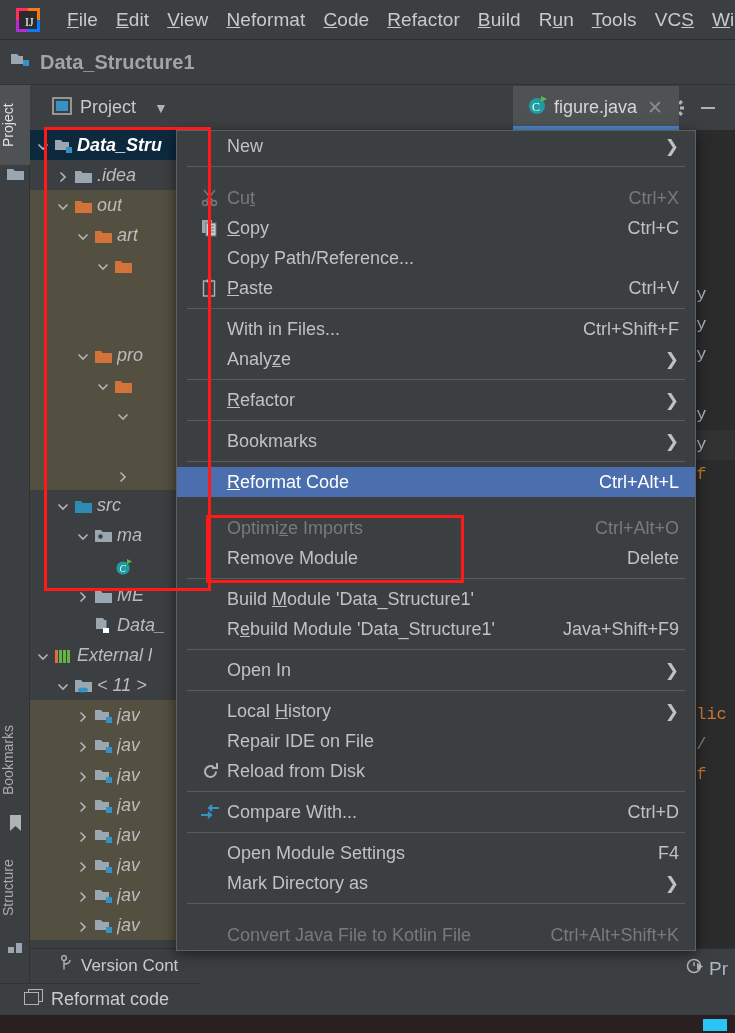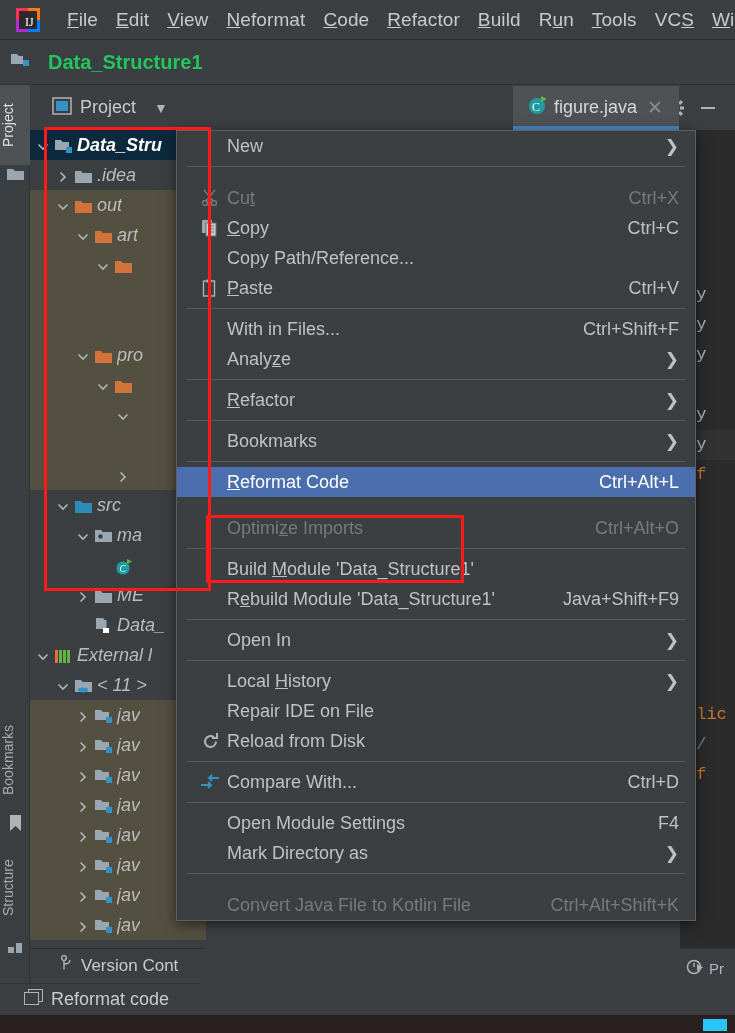--- a/index.html
+++ b/index.html
@@ -23,21 +23,21 @@
     line-height:40px; letter-spacing:0.1px;
   }
   .menubar-item u { text-decoration:underline; }
 
   
   .projbar {
     position:absolute; left:0; top:40px; width:735px; height:45px;
     background:#3c3f41; display:flex; align-items:center;
     border-bottom:1px solid #323232;
   }
-  .projbar .pname { color:#22c55e; font-size:20px; font-weight:bold; margin-left:18px; }
+  .projbar .pname { color:#a3a3a3; font-size:20px; font-weight:bold; margin-left:10px; }
 
   
   .leftstrip {
     position:absolute; left:0; top:85px; width:30px; height:948px;
     background:#3c3f41; border-right:1px solid #323232;
   }
   .vtab {
     position:absolute; left:0; width:30px;
     writing-mode: vertical-rl; transform: rotate(180deg);
     color:#a9abad; font-size:14px; text-align:center; white-space:nowrap;
@@ -95,21 +95,21 @@
     position:absolute; left:680px; top:130px; width:55px; height:818px;
     background:#2b2b2b; overflow:hidden; font-family:"Liberation Mono", monospace;
     font-size:17px;
   }
   .cline { height:30px; line-height:30px; white-space:nowrap; padding-left:6px; }
   .c-brace { color:#a9b7c6; }
   .c-call  { color:#a9b7c6; }
   .c-kw    { color:#cc7832; }
   .prpanel {
     position:absolute; left:680px; top:948px; width:55px; height:40px;
-    background:#3c3f41; display:flex; align-items:center; color:#a9b7c6; font-size:15px;
+    background:#3c3f41; display:flex; align-items:center; color:#a9b7c6; font-size:19px;
     border-top:1px solid #323232;
   }
 
   
   .ctxmenu {
     position:absolute; left:176px; top:130px; width:520px;
     background:#3c3f41; border:1px solid #5e6060;
     box-shadow: 0 3px 12px rgba(0,0,0,0.55);
   }
   .mitem {
@@ -646,20 +646,25 @@
       <div class="mitem selected">
         <span class="micon"></span>
         <span class="mlabel"><u>R</u>eformat Code</span>
         <span class="mshort">Ctrl+Alt+L</span>
       </div>
       <div class="mitem disabled">
         <span class="micon"></span>
         <span class="mlabel">Optimi<u>z</u>e Imports</span>
         <span class="mshort">Ctrl+Alt+O</span>
       </div>
+      <div class="mitem">
+        <span class="micon"></span>
+        <span class="mlabel">Remove Module</span>
+        <span class="mshort">Delete</span>
+      </div>
       <div class="msep"></div>
       <div class="mitem">
         <span class="micon"></span>
         <span class="mlabel">Build <u>M</u>odule 'Data_Structure1'</span>
       </div>
       <div class="mitem">
         <span class="micon"></span>
         <span class="mlabel">R<u>e</u>build Module 'Data_Structure1'</span>
         <span class="mshort">Java+Shift+F9</span>
       </div>

